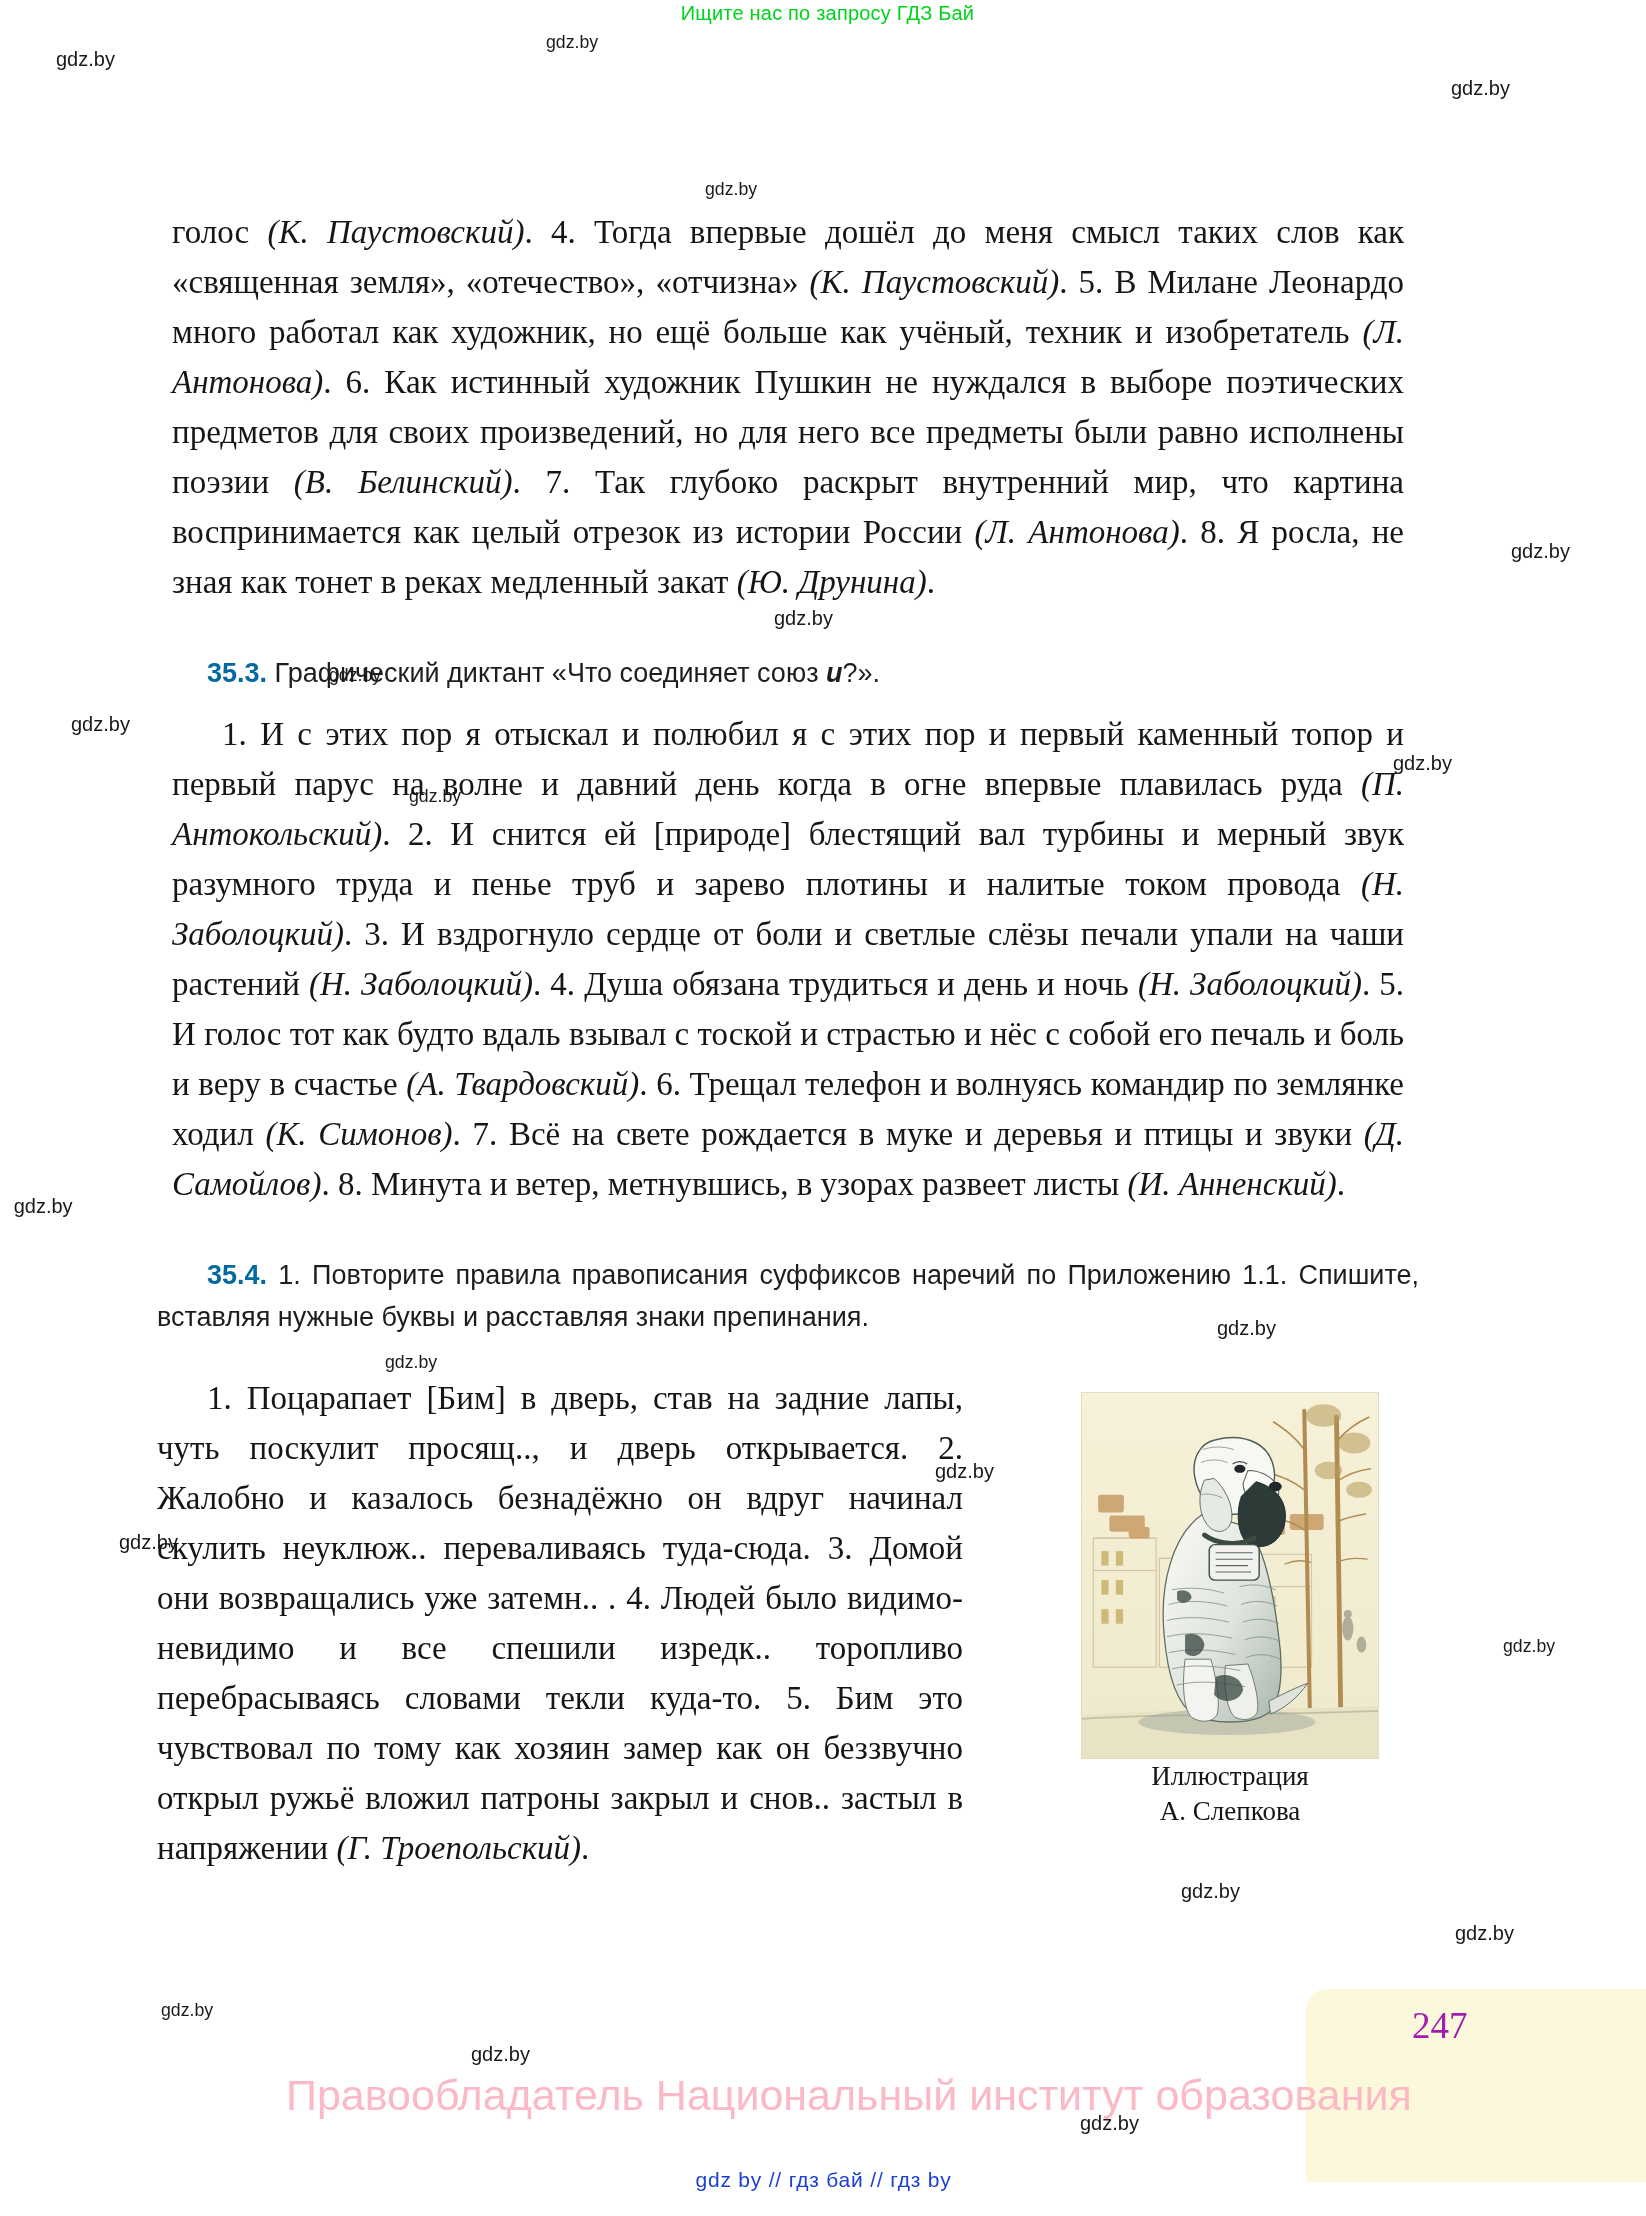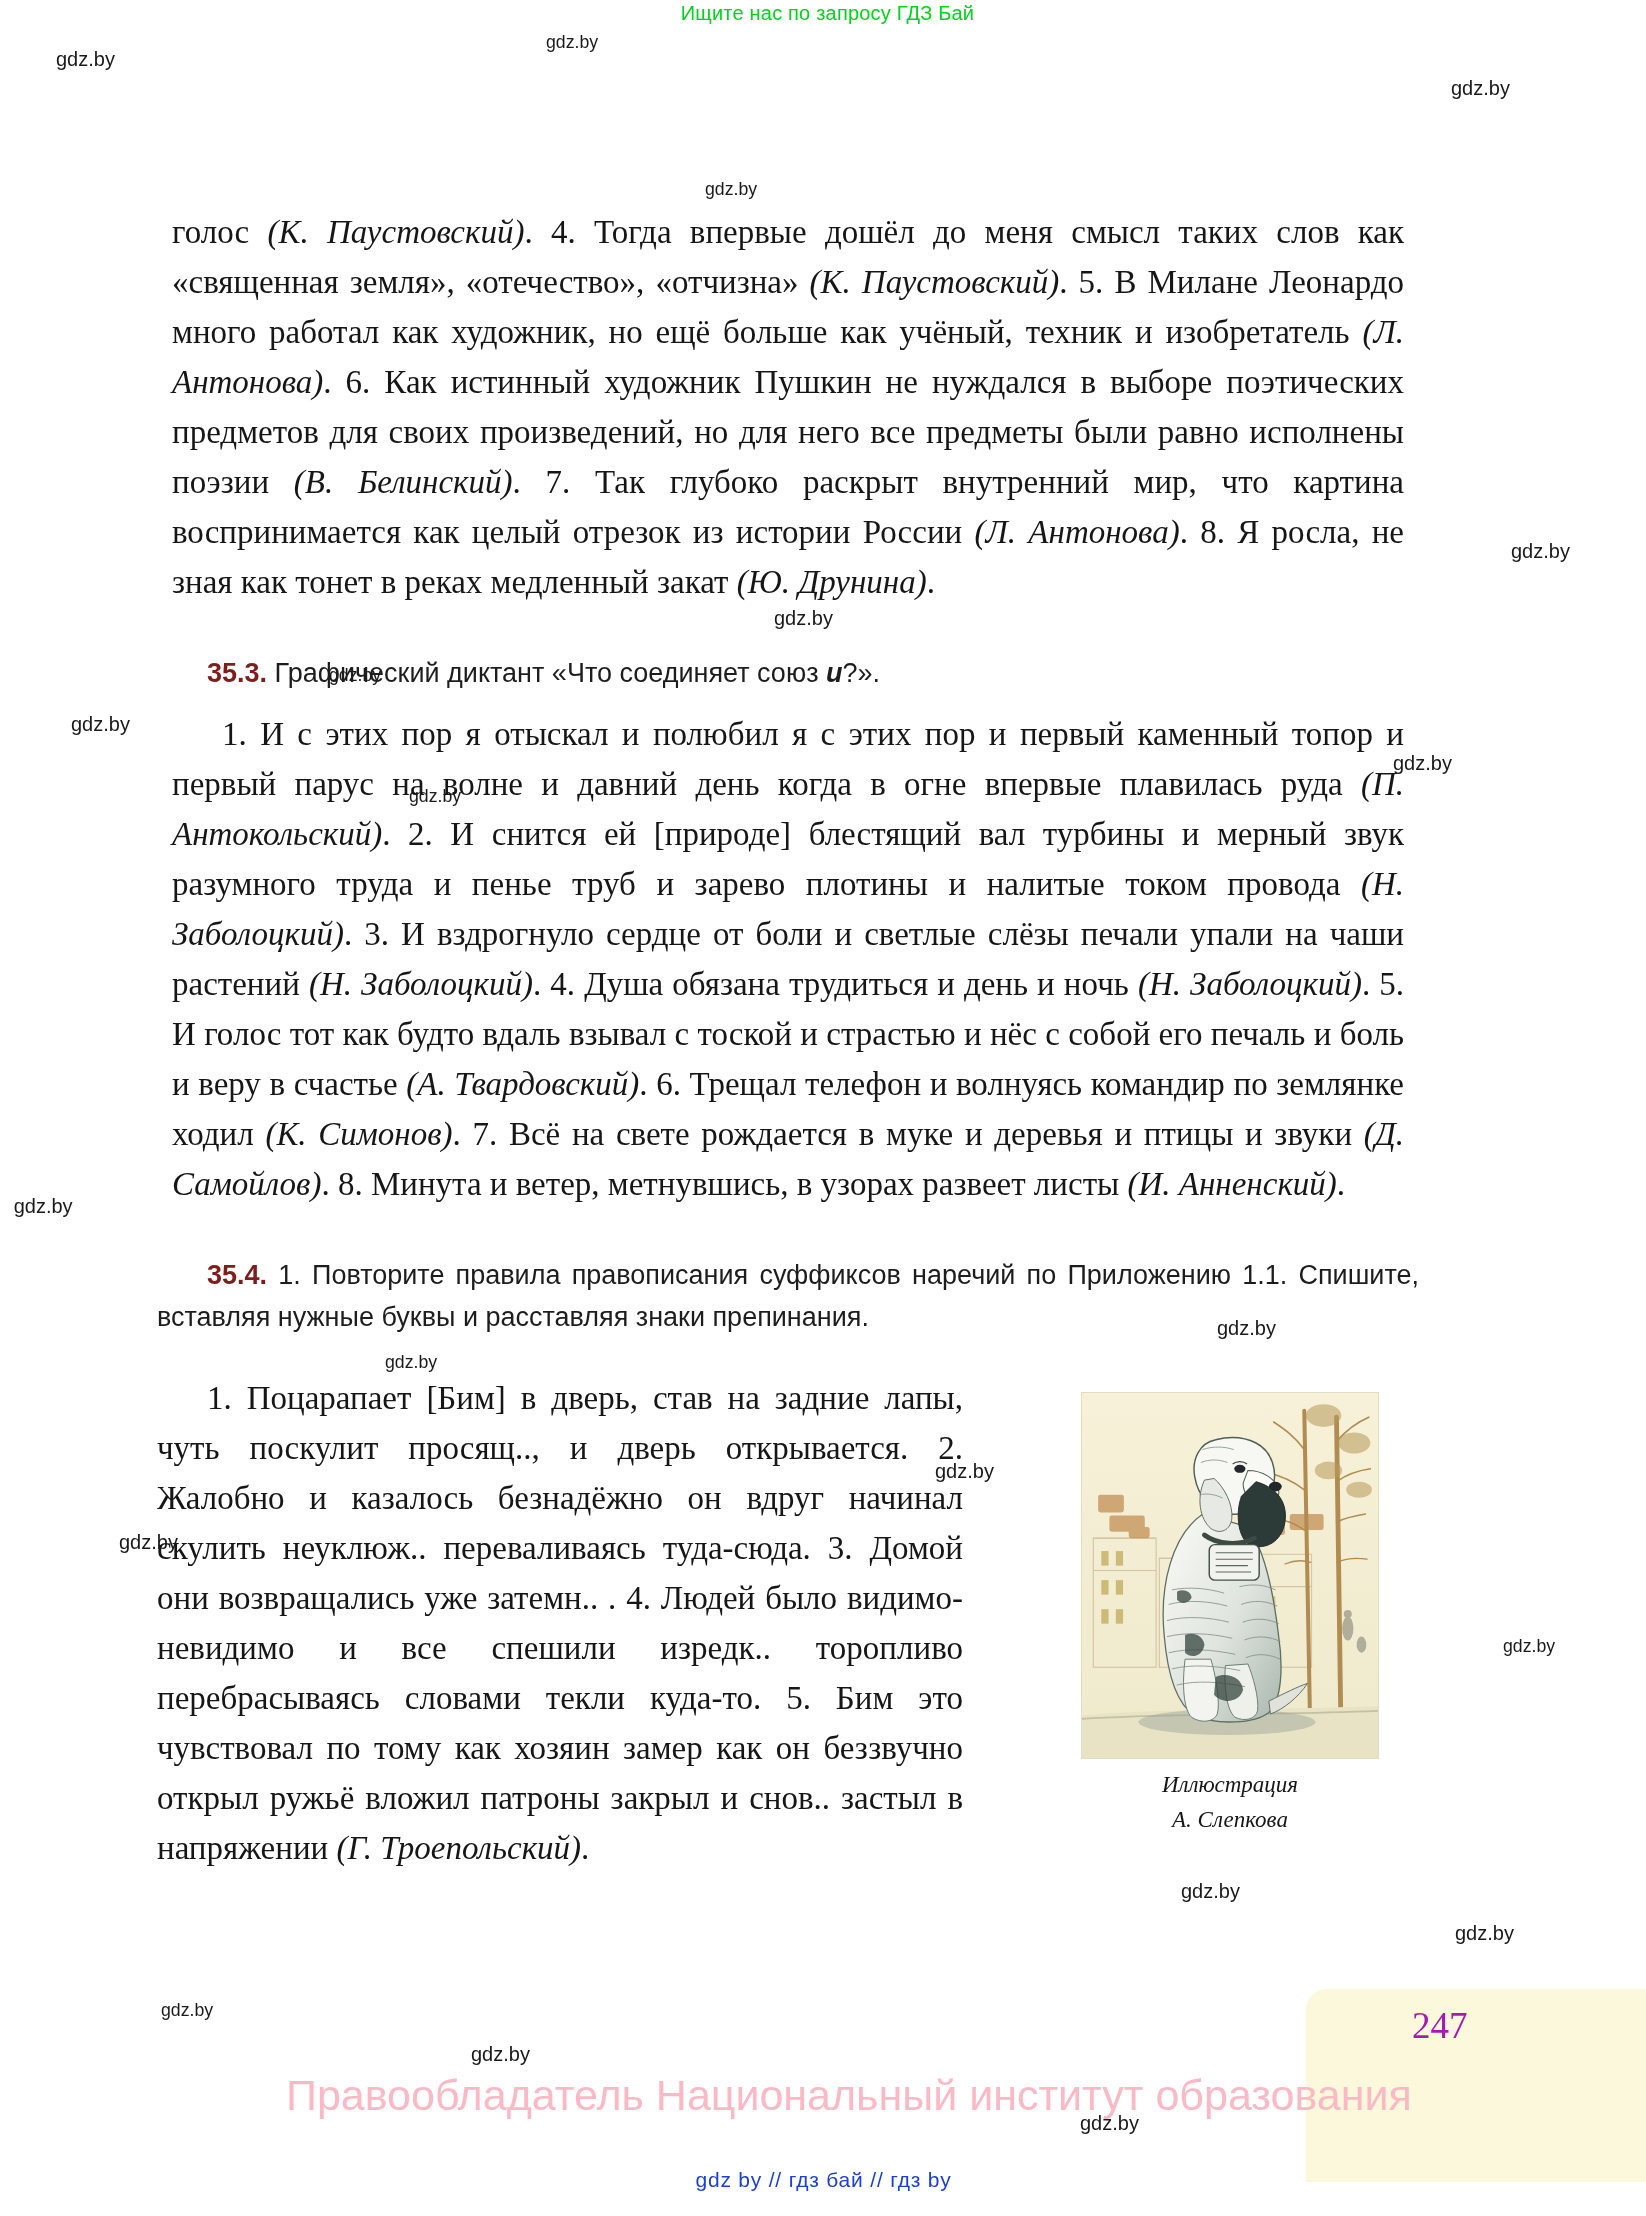--- a/index.html
+++ b/index.html
@@ -93,21 +93,21 @@
     font-family: "Liberation Sans", sans-serif;
     font-size: 27px;
     line-height: 42px;
     color: #1d1d1d;
     text-align: justify;
     text-justify: inter-word;
     text-align-last: left;
     text-indent: 50px;
   }
   .ex-num {
-    color: #7f1d1d;
+    color: #0369a1;
     font-weight: bold;
     font-family: "Liberation Sans", sans-serif;
   }
   .ex-bold-i { font-weight: bold; font-style: italic; }
 
   .ex-body {
     margin-top: 27px;
   }
   .indent { text-indent: 50px; }
 
@@ -124,24 +124,22 @@
   .illus-frame {
     width: 298px;
     height: 367px;
     position: relative;
     overflow: hidden;
     background: #f4efd6;
     border: 0.8px solid #e2dcc0;
     box-sizing: border-box;
   }
   .figure-caption {
-    margin-top: 8px;
-    font-size: 23px;
+    font-size: 27px;
     line-height: 35px;
-    font-style: italic;
     color: #161616;
   }
 
   .text-354 {
     width: 806px;
     font-size: 33px;
     line-height: 50px;
     color: #161616;
     text-align: justify;
     text-justify: inter-word;

